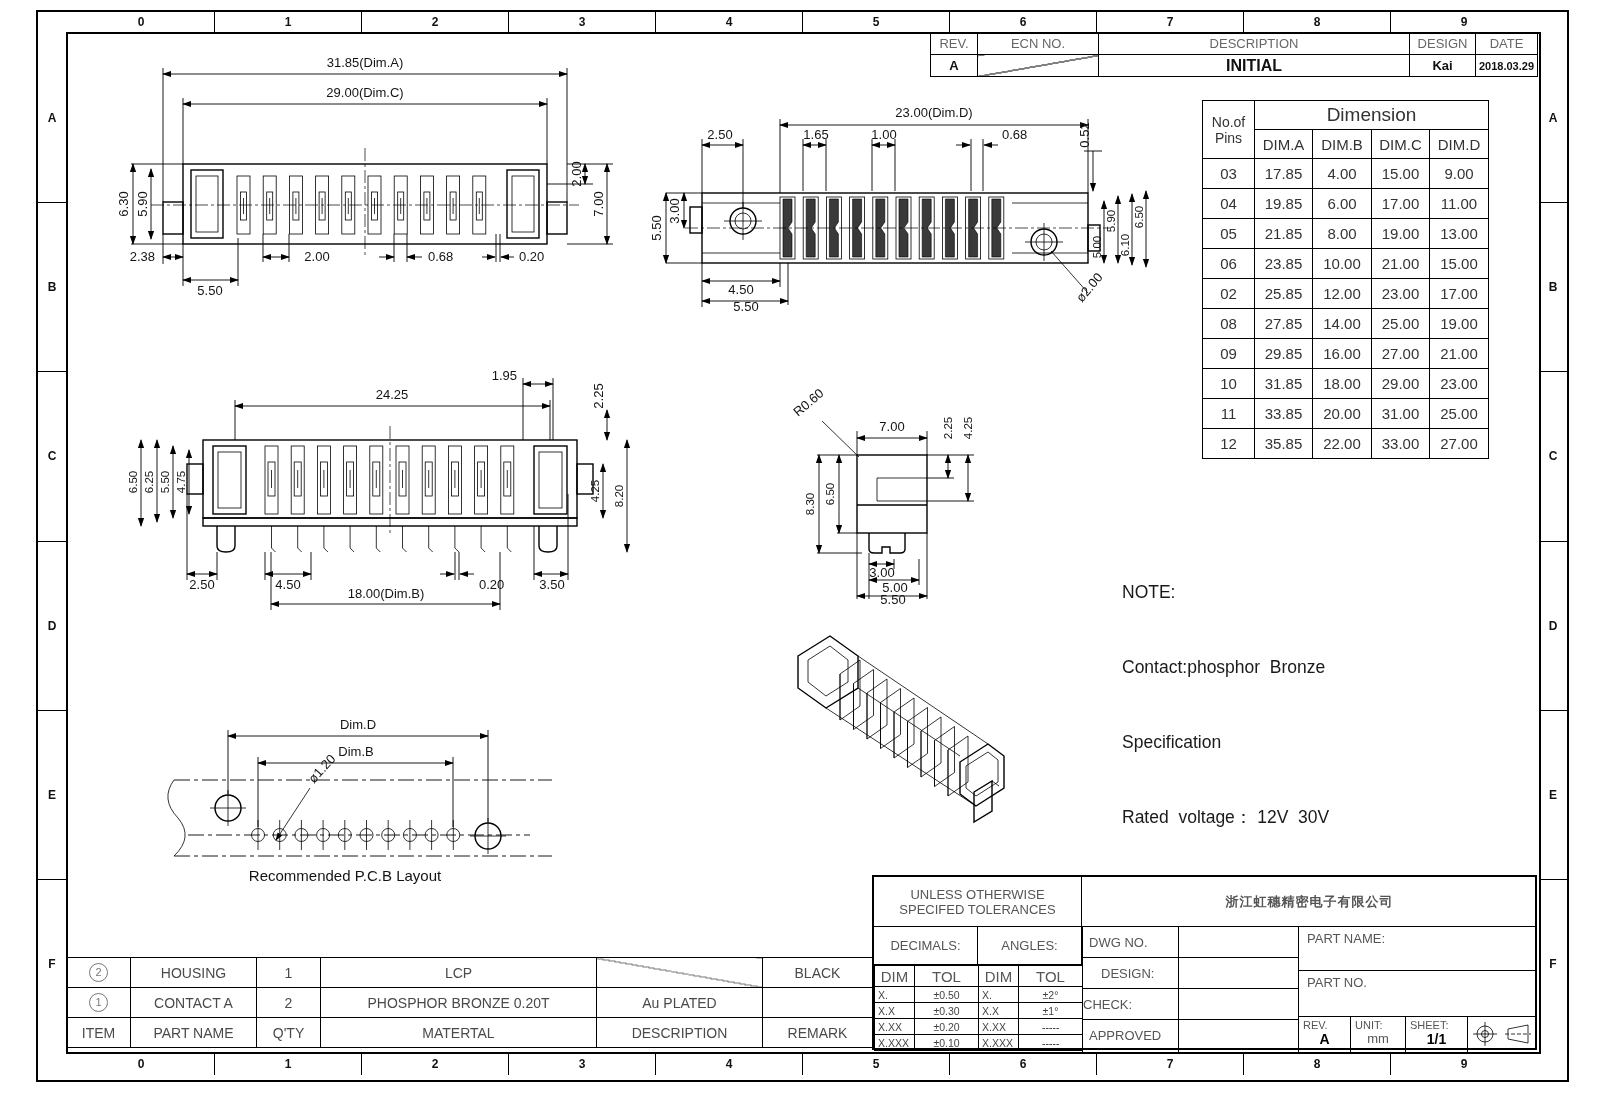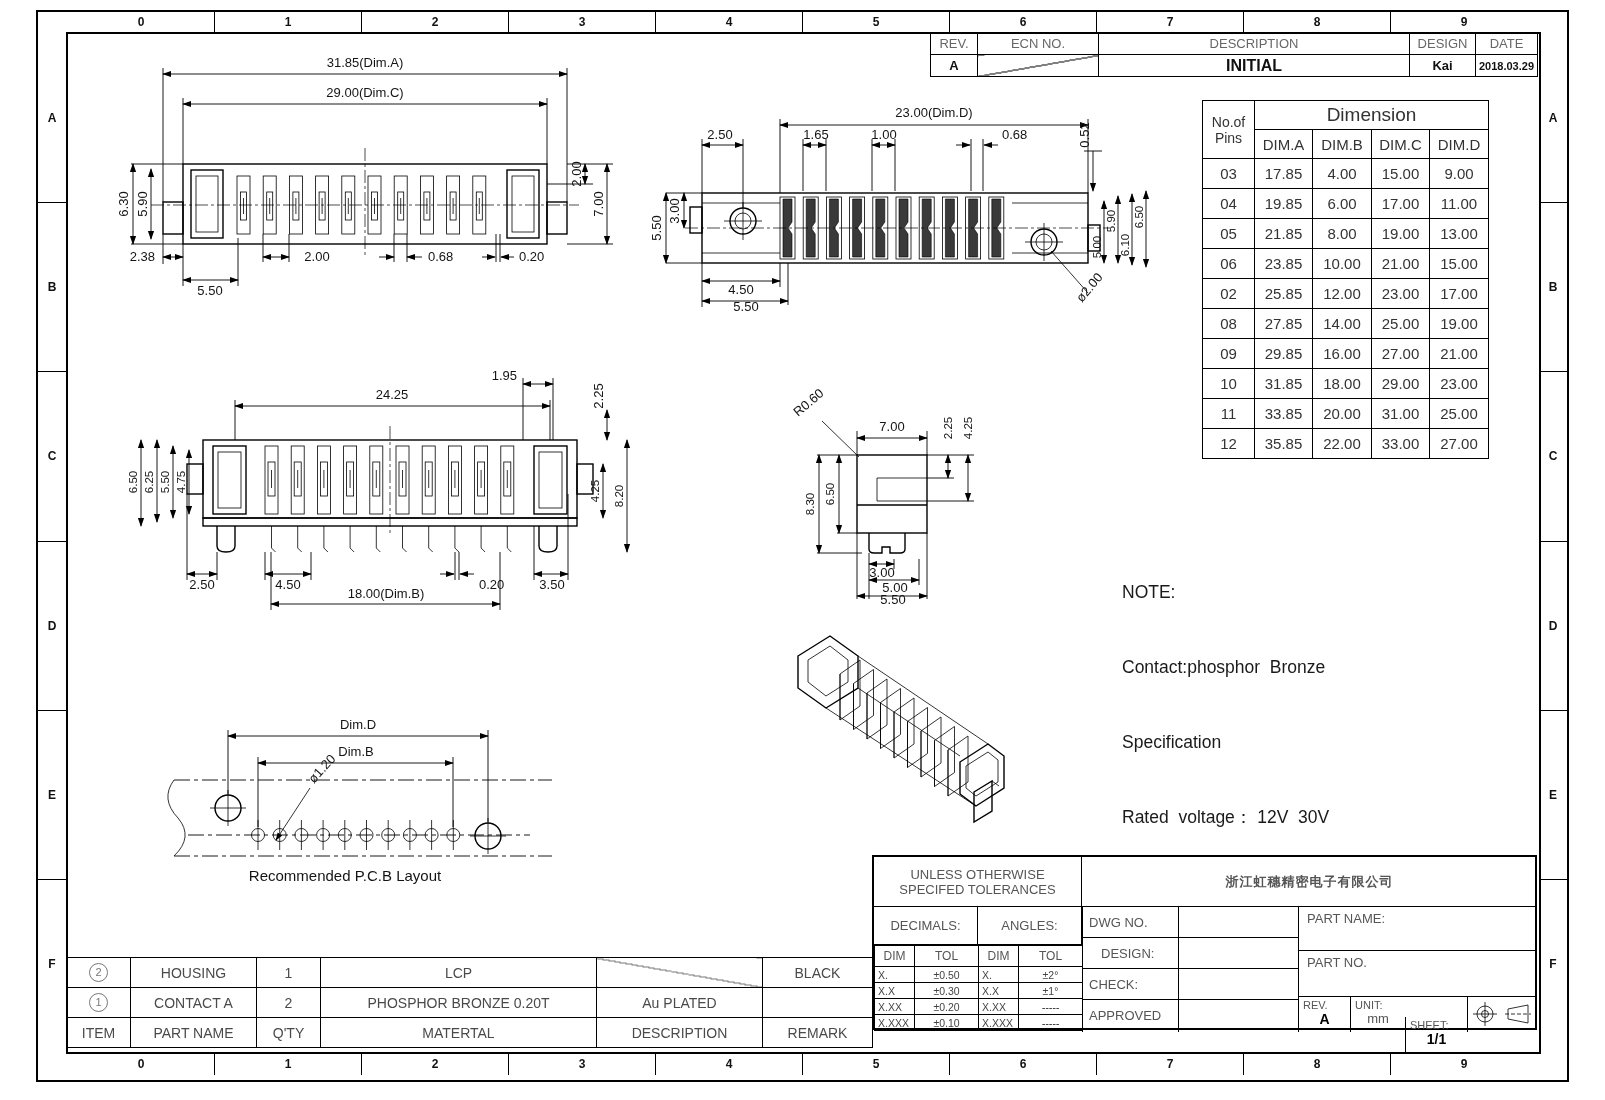--- a/index.html
+++ b/index.html
@@ -25,29 +25,29 @@
   .revtab .vl{font-weight:bold;font-size:13px;}
   .diag-down{background-image:linear-gradient(to bottom right,transparent 48.8%,#000 48.8%,#000 51.2%,transparent 51.2%);}
   .diag-up{background-image:linear-gradient(to top right,transparent 49%,#777 49%,#777 51%,transparent 51%);}
   
   .dimtab{border-collapse:collapse;table-layout:fixed;}
   .dimtab td{border:1.6px solid #000;text-align:center;font-size:15px;color:#333;padding:0;}
   .dimtab .tt{font-size:19px;}
   
   .note{font-size:17.5px;line-height:25px;color:#1a1a1a;white-space:pre;}
   
-  .tb{left:872px;top:855px;width:665px;height:175px;border:2px solid #000;box-sizing:border-box;}
+  .tb{left:872px;top:875px;width:665px;height:175px;border:2px solid #000;box-sizing:border-box;}
   .tb .cell{position:absolute;box-sizing:border-box;color:#555;font-size:13px;}
   .tb .b-r{border-right:1.6px solid #000;} .tb .b-b{border-bottom:1.6px solid #000;}
   .tb .b-l{border-left:1.6px solid #000;}
   .company{font-size:29px;font-weight:bold;color:#000;letter-spacing:1px;display:flex;
            align-items:center;justify-content:center;}
   .toltab{border-collapse:collapse;table-layout:fixed;width:104px;}
   .toltab td{border:1.2px solid #000;text-align:center;color:#444;padding:0;}
-  .toltab .th{font-size:12px;height:20px;color:#555;}
+  .toltab .th{font-size:15px;height:20px;color:#555;}
   .toltab .tr2 td{font-size:10.5px;height:15px;}
   .small-label{font-size:11px;color:#555;}
   .big-val{font-size:14px;font-weight:bold;color:#000;text-align:center;}
   
   .parts{border-collapse:collapse;table-layout:fixed;}
   .parts td{border:1.4px solid #000;font-size:14px;color:#4a4a4a;text-align:center;
             height:29px;padding:0 6px;overflow:hidden;white-space:nowrap;}
   .parts td.la{text-align:center;}
   .circ{display:inline-block;width:17px;height:17px;border:1.2px solid #777;border-radius:50%;
         line-height:17px;font-size:11px;text-align:center;color:#777;}
@@ -709,35 +709,35 @@
               <td style="text-align:left;padding-left:3px">X.XXX</td>
               <td style="font-style:italic">-----</td>
             </tr>
       </tbody>
         </table>
     </div>
     <div class="cell b-l b-b" style="left:208px;top:50px;width:96px;height:31px;line-height:31px;padding-left:6px;">DWG  NO.</div>
     <div class="cell b-l b-b" style="left:304px;top:50px;width:120px;height:31px;"></div>
     <div class="cell b-l b-b" style="left:208px;top:81px;width:96px;height:31px;line-height:31px;padding-left:18px;">DESIGN:</div>
     <div class="cell b-l b-b" style="left:304px;top:81px;width:120px;height:31px;"></div>
-    <div class="cell b-l b-b" style="left:208px;top:112px;width:96px;height:31px;line-height:31px;padding-left:6px;">CHECK:</div>
+    <div class="cell b-l b-b" style="left:208px;top:112px;width:96px;height:31px;line-height:31px;">CHECK:</div>
     <div class="cell b-l b-b" style="left:304px;top:112px;width:120px;height:31px;"></div>
     <div class="cell b-l" style="left:208px;top:143px;width:96px;height:32px;line-height:32px;padding-left:6px;">APPROVED</div>
     <div class="cell b-l" style="left:304px;top:143px;width:120px;height:32px;"></div>
     <div class="cell b-l b-b" style="left:424px;top:50px;width:239px;height:44px;padding:4px 0 0 8px;">PART  NAME:</div>
     <div class="cell b-l b-b" style="left:424px;top:94px;width:239px;height:46px;padding:4px 0 0 8px;">PART  NO.</div>
     <div class="cell b-l" style="left:424px;top:140px;width:52px;height:35px;">
       <div class="small-label" style="padding:2px 0 0 4px">REV.</div>
       <div class="big-val">A</div>
     </div>
     <div class="cell b-l" style="left:476px;top:140px;width:55px;height:35px;">
       <div class="small-label" style="padding:2px 0 0 4px">UNIT:</div>
       <div style="font-size:13px;color:#555;text-align:center">mm</div>
     </div>
-    <div class="cell b-l" style="left:531px;top:140px;width:62px;height:35px;margin-top:20px;">
+    <div class="cell b-l" style="left:531px;top:140px;width:62px;height:35px;">
       <div class="small-label" style="padding:2px 0 0 4px">SHEET:</div>
       <div class="big-val">1/1</div>
     </div>
     <div class="cell b-l" style="left:593px;top:140px;width:70px;height:35px;">
       <svg width="70" height="35" viewBox="0 0 70 35">
         <circle class="tn" cx="17" cy="17" r="8"></circle>
           <circle class="tn" cx="17" cy="17" r="3.5"></circle>
         <line class="tn" x1="5" y1="17" x2="29" y2="17"></line>
           <line class="tn" x1="17" y1="5" x2="17" y2="29"></line>
         <path class="tn" d="M40,12 L60,8 L60,26 L40,22 Z"></path>

